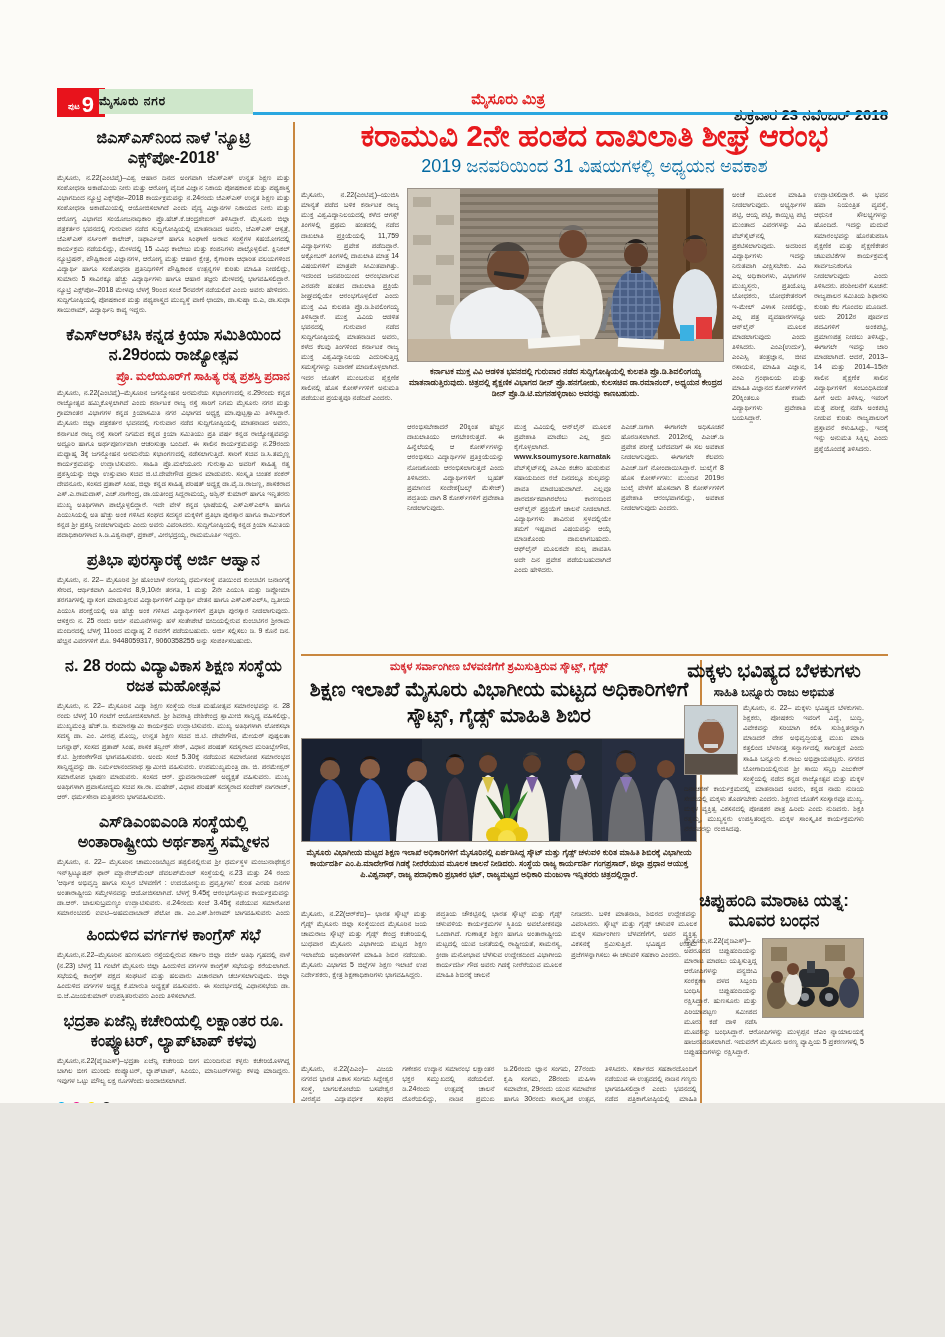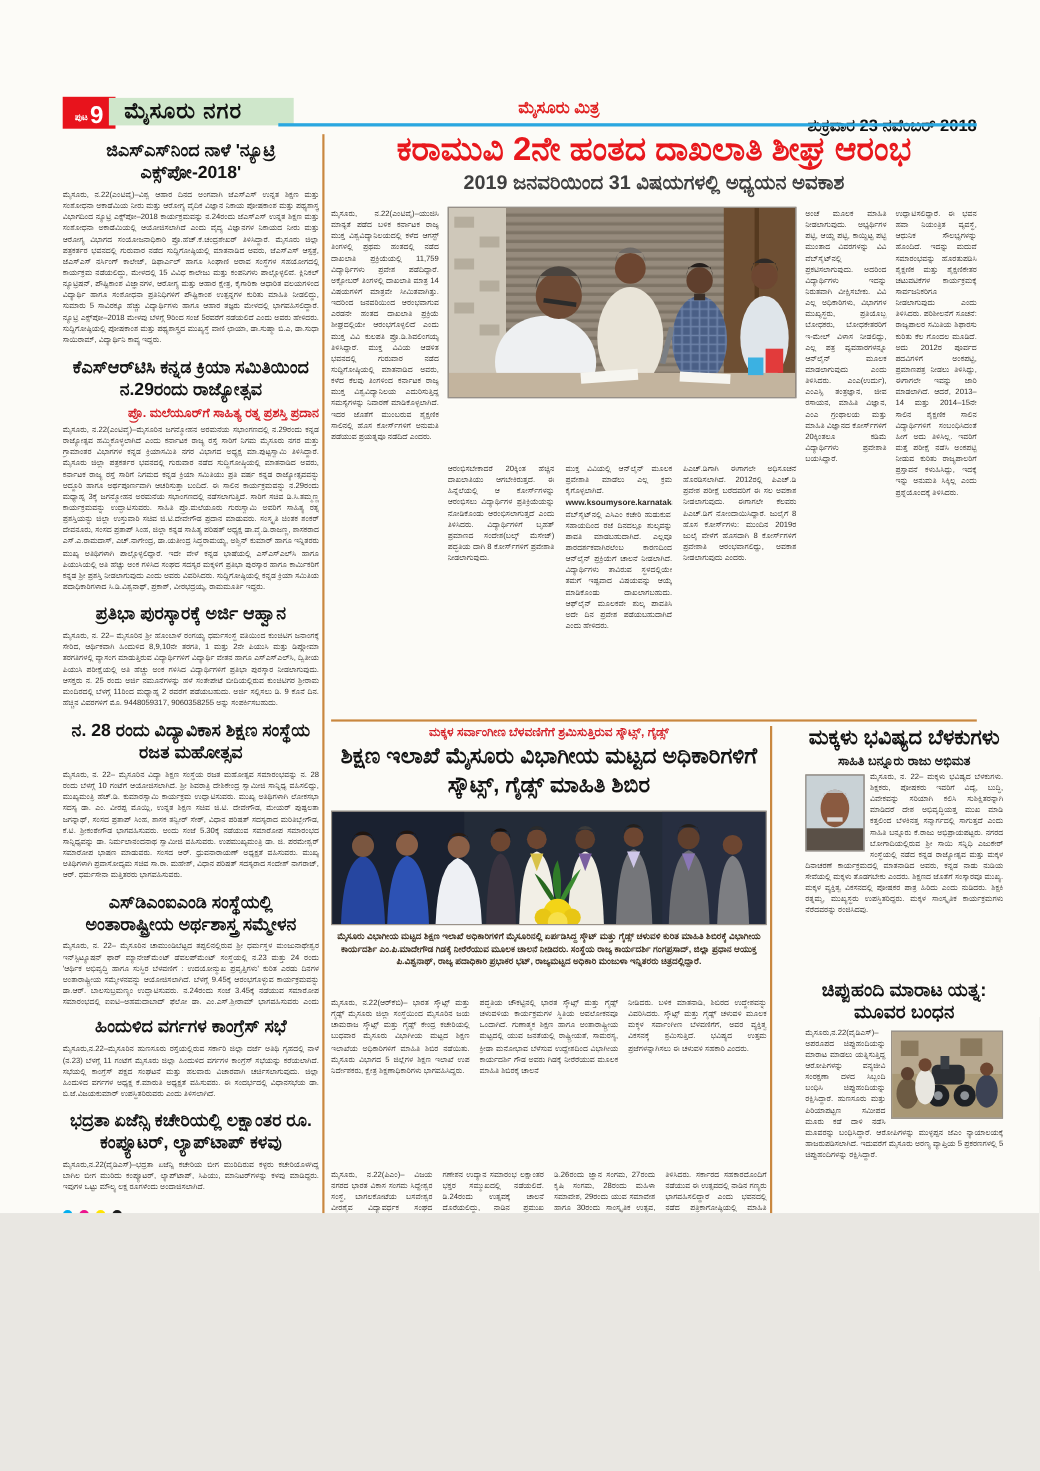--- a/index.html
+++ b/index.html
@@ -3,33 +3,33 @@
 <meta charset="utf-8">
 <style>
   html,body{margin:0;padding:0;background:#e9e7e2;}
   #paper{position:relative;width:945px;height:1103px;background:#fcfbf7;margin:0 auto;
          font-family:"Liberation Sans", sans-serif;color:#2b2b2b;overflow:hidden;}
   .abs{position:absolute;}
   
   .pagebox{background:#e8131c;color:#fff;display:flex;align-items:flex-end;justify-content:center;padding:1px 3px;}
   .pagebox .lbl{font-size:8px;font-weight:bold;margin-right:2px;margin-bottom:4px;}
   .pagebox .num{font-size:22px;font-weight:bold;line-height:22px;}
-  .sectionstrip{background:#cfe7cb;color:#111;font-weight:bold;font-size:20px;line-height:25px;padding-left:14px;letter-spacing:1px;}
+  .sectionstrip{background:#cfe7cb;color:#111;font-weight:bold;font-size:12px;line-height:25px;padding-left:0;letter-spacing:1px;}
   .masthead{color:#e02020;font-weight:bold;font-size:15px;text-align:right;}
   .dateline{color:#111;font-weight:bold;font-size:15px;text-align:right;}
   .bluerule{background:#2aa7e0;height:3px;}
   .vrule{background:#c9873f;width:2px;}
   .hrule{background:#c9873f;height:2px;}
   
   .body-txt{font-size:7px;line-height:1.45;text-align:justify;color:#2e2a26;overflow:hidden;}
   .body-txt::first-letter{}
   h3.lc-head{font-size:16px;line-height:1.25;font-weight:bold;color:#141414;text-align:center;margin:10px 2px 5px;}
   .red-sub{color:#d42027;font-weight:bold;font-size:11.5px;text-align:right;margin:0 0 5px;}
   .main-head{color:#e8191d;font-weight:bold;font-size:30px;line-height:1.05;text-align:center;}
-  .main-sub{color:#404040;font-weight:bold;font-size:18px;text-align:center;}
+  .main-sub{color:#0369a1;font-weight:normal;font-size:18px;text-align:center;}
   .photo-frame{border:1px solid #9a9289;box-sizing:border-box;background:#888;}
   .caption{font-size:8px;line-height:1.4;font-weight:bold;color:#3a2c1c;text-align:center;overflow:hidden;}
   .kicker{color:#d42027;font-weight:bold;font-size:11px;text-align:center;}
   .mid-head{color:#141414;font-weight:bold;font-size:20px;line-height:1.3;text-align:center;}
   .rc-head{color:#141414;font-weight:bold;font-size:19px;line-height:1.2;text-align:center;}
   .rc-sub{color:#141414;font-weight:bold;font-size:11.5px;text-align:center;margin-top:3px;}
   .sm-head{color:#141414;font-weight:bold;font-size:13.5px;text-align:center;}
   .fest-head{color:#141414;font-weight:bold;font-size:28px;text-align:center;letter-spacing:1px;}
   .dots span{display:inline-block;width:9px;height:9px;border-radius:50%;margin-right:6px;}
   .dot-c{background:#00aeef}.dot-m{background:#ec138c}.dot-y{background:#ffe400}.dot-k{background:#1a1a1a}
@@ -137,20 +137,21 @@
         <rect x="86" y="84" width="30" height="4" fill="#2b2b2b" transform="rotate(8 101 86)"></rect>
 
         <rect x="196" y="108" width="5" height="34" fill="#7b7f84" transform="rotate(14 198 125)"></rect>
         <rect x="0" y="150" width="315" height="22" fill="#c3b49e"></rect>
         <rect x="120" y="148" width="52" height="10" fill="#f6f5f0" transform="rotate(-4 146 153)"></rect>
         <rect x="210" y="150" width="46" height="9" fill="#f6f5f0" transform="rotate(3 233 154)"></rect>
         <rect x="288" y="128" width="16" height="22" fill="#e23b3b"></rect>
         <rect x="272" y="136" width="14" height="16" fill="#3bb1e2"></rect>
       </svg>
     </div>
+    <div class="abs caption" style="left:106px;top:246px;width:317px;height:52px;">ಕರ್ನಾಟಕ ಮುಕ್ತ ವಿವಿ ಆಡಳಿತ ಭವನದಲ್ಲಿ ಗುರುವಾರ ನಡೆದ ಸುದ್ದಿಗೋಷ್ಠಿಯಲ್ಲಿ ಕುಲಪತಿ ಪ್ರೊ.ಡಿ.ಶಿವಲಿಂಗಯ್ಯ ಮಾತನಾಡುತ್ತಿರುವುದು. ಚಿತ್ರದಲ್ಲಿ ಶೈಕ್ಷಣಿಕ ವಿಭಾಗದ ಡೀನ್ ಪ್ರೊ.ಹನಗೋಡು, ಕುಲಸಚಿವ ಡಾ.ರಮಾನಂದ್, ಅಧ್ಯಯನ ಕೇಂದ್ರದ ಡೀನ್ ಪ್ರೊ.ಡಿ.ಟಿ.ಮಗನಹಳ್ಳಿರಾಜು ಅವರನ್ನು ಕಾಣಬಹುದು.</div>
 
     <div class="abs body-txt" style="left:431px;top:70px;width:74px;height:458px;">ಅಂಚೆ ಮೂಲಕ ಮಾಹಿತಿ ನೀಡಲಾಗುವುದು. ಅಭ್ಯರ್ಥಿಗಳ ಪಟ್ಟಿ, ಆಯ್ದ ಪಟ್ಟಿ, ಕಾಯ್ದಿಟ್ಟ ಪಟ್ಟಿ ಮುಂತಾದ ವಿವರಗಳನ್ನು ವಿವಿ ವೆಬ್‌ಸೈಟ್‌ನಲ್ಲಿ ಪ್ರಕಟಿಸಲಾಗುವುದು. ಅದರಿಂದ ವಿದ್ಯಾರ್ಥಿಗಳು ಇದನ್ನು ನಿರುತವಾಗಿ ವೀಕ್ಷಿಸಬೇಕು. ವಿವಿ ಎಲ್ಲ ಅಧಿಕಾರಿಗಳು, ವಿಭಾಗಗಳ ಮುಖ್ಯಸ್ಥರು, ಪ್ರತಿಯೊಬ್ಬ ಬೋಧಕರು, ಬೋಧಕೇತರರಿಗೆ ಇ-ಮೇಲ್ ವಿಳಾಸ ನೀಡಲಿದ್ದು, ಎಲ್ಲ ಪತ್ರ ವ್ಯವಹಾರಗಳನ್ನೂ ಆನ್‌ಲೈನ್ ಮೂಲಕ ಮಾಡಲಾಗುವುದು ಎಂದು ತಿಳಿಸಿದರು. ಎಂಎ(ಉರ್ದು), ಎಂಎಸ್ಸಿ ತಂತ್ರಜ್ಞಾನ, ಜೀವ ರಸಾಯನ, ಮಾಹಿತಿ ವಿಜ್ಞಾನ, ಎಂಎ ಗ್ರಂಥಾಲಯ ಮತ್ತು ಮಾಹಿತಿ ವಿಜ್ಞಾನದ ಕೋರ್ಸ್‌ಗಳಿಗೆ 20ಕ್ಕಿಂತಲೂ ಕಡಿಮೆ ವಿದ್ಯಾರ್ಥಿಗಳು ಪ್ರವೇಶಾತಿ ಬಯಸಿದ್ದಾರೆ.</div>
     <div class="abs body-txt" style="left:513px;top:70px;width:74px;height:458px;">ಉದ್ಘಾಟಿಸಲಿದ್ದಾರೆ. ಈ ಭವನ ಹವಾ ನಿಯಂತ್ರಿತ ವ್ಯವಸ್ಥೆ, ಆಧುನಿಕ ಸೌಲಭ್ಯಗಳನ್ನು ಹೊಂದಿದೆ. ಇದನ್ನು ಮದುವೆ ಸಮಾರಂಭವನ್ನು ಹೊರತುಪಡಿಸಿ ಶೈಕ್ಷಣಿಕ ಮತ್ತು ಶೈಕ್ಷಣಿಕೇತರ ಚಟುವಟಿಕೆಗಳ ಕಾರ್ಯಕ್ರಮಕ್ಕೆ ಸಾರ್ವಜನಿಕರಿಗೂ ನೀಡಲಾಗುವುದು ಎಂದು ತಿಳಿಸಿದರು. ಪರಿಶೀಲನೆಗೆ ಸೂಚನೆ: ರಾಜ್ಯಪಾಲರ ಸಮಿತಿಯ ಶಿಫಾರಸು ಕುರಿತು ಕೆಲ ಗೊಂದಲ ಮೂಡಿದೆ. ಅದು 2012ರ ಪೂರ್ವದ ಪದವಿಗಳಿಗೆ ಅಂಕಪಟ್ಟಿ, ಪ್ರಮಾಣಪತ್ರ ನೀಡಲು ತಿಳಿಸಿದ್ದು, ಈಗಾಗಲೇ ಇವನ್ನು ಜಾರಿ ಮಾಡಲಾಗಿದೆ. ಆದರೆ, 2013–14 ಮತ್ತು 2014–15ನೇ ಸಾಲಿನ ಶೈಕ್ಷಣಿಕ ಸಾಲಿನ ವಿದ್ಯಾರ್ಥಿಗಳಿಗೆ ಸಂಬಂಧಿಸಿದಂತೆ ಹೀಗೆ ಅದು ತಿಳಿಸಿಲ್ಲ. ಇವರಿಗೆ ಮತ್ತೆ ಪರೀಕ್ಷೆ ನಡೆಸಿ ಅಂಕಪಟ್ಟಿ ನೀಡುವ ಕುರಿತು ರಾಜ್ಯಪಾಲರಿಗೆ ಪ್ರಸ್ತಾವನೆ ಕಳುಹಿಸಿದ್ದು, ಇದಕ್ಕೆ ಇನ್ನು ಅನುಮತಿ ಸಿಕ್ಕಿಲ್ಲ ಎಂದು ಪ್ರಶ್ನೆಯೊಂದಕ್ಕೆ ತಿಳಿಸಿದರು.</div>
 
     <div class="abs body-txt" style="left:106px;top:302px;width:97px;height:226px;">ಆರಂಭಿಸಬೇಕಾದರೆ 20ಕ್ಕಿಂತ ಹೆಚ್ಚಿನ ದಾಖಲಾತಿಯು ಆಗಬೇಕಿರುತ್ತದೆ. ಈ ಹಿನ್ನೆಲೆಯಲ್ಲಿ ಆ ಕೋರ್ಸ್‌ಗಳನ್ನು ಆರಂಭಿಸಲು ವಿದ್ಯಾರ್ಥಿಗಳ ಪ್ರತಿಕ್ರಿಯೆಯನ್ನು ನೋಡಿಕೊಂಡು ಆರಂಭಿಸಲಾಗುತ್ತದೆ ಎಂದು ತಿಳಿಸಿದರು. ವಿದ್ಯಾರ್ಥಿಗಳಿಗೆ ಬೃಹತ್ ಪ್ರಮಾಣದ ಸಂದೇಶ(ಬಲ್ಕ್ ಮೆಸೇಜ್) ಪದ್ಧತಿಯ ದಾಗಿ 8 ಕೋರ್ಸ್‌ಗಳಿಗೆ ಪ್ರವೇಶಾತಿ ನೀಡಲಾಗುವುದು.</div>
     <div class="abs body-txt" style="left:213px;top:302px;width:97px;height:226px;">
       <span>ಮುಕ್ತ ವಿವಿಯಲ್ಲಿ ಆನ್‌ಲೈನ್ ಮೂಲಕ ಪ್ರವೇಶಾತಿ ಮಾಡೆಲು ಎಲ್ಲ ಕ್ರಮ ಕೈಗೊಳ್ಳಲಾಗಿದೆ. </span><b style="font-size:7.5px;">www.ksoumysore.karnataka.gov.in</b><span> ವೆಬ್‌ಸೈಟ್‌ನಲ್ಲಿ ಎಸಿಎಂ ಕಚೇರಿ ಹುಡುಕುವ ಸಹಾಯದಿಂದ ರಜೆ ದಿನದಲ್ಲೂ ಶುಲ್ಕವನ್ನು ಪಾವತಿ ಮಾಡಬಹುದಾಗಿದೆ. ಎಲ್ಲವೂ ಪಾರದರ್ಶಕವಾಗಿರಲೆಂಬ ಕಾರಣದಿಂದ ಆನ್‌ಲೈನ್ ಪ್ರಕ್ರಿಯೆಗೆ ಚಾಲನೆ ನೀಡಲಾಗಿದೆ. ವಿದ್ಯಾರ್ಥಿಗಳು ತಾವಿರುವ ಸ್ಥಳದಲ್ಲಿಯೇ ತಮಗೆ ಇಷ್ಟವಾದ ವಿಷಯವನ್ನು ಆಯ್ಕೆ ಮಾಡಿಕೊಂಡು ದಾಖಲಾಗಬಹುದು. ಆಫ್‌ಲೈನ್ ಮೂಲಕವೇ ಶುಲ್ಕ ಪಾವತಿಸಿ ಅದೇ ದಿನ ಪ್ರವೇಶ ಪಡೆಯಬಹುದಾಗಿದೆ ಎಂದು ಹೇಳಿದರು.</span>
     </div>
     <div class="abs body-txt" style="left:320px;top:302px;width:103px;height:226px;">ಪಿಎಚ್.ಡಿಗಾಗಿ ಈಗಾಗಲೇ ಅಧಿಸೂಚನೆ ಹೊರಡಿಸಲಾಗಿದೆ. 2012ರಲ್ಲಿ ಪಿಎಚ್.ಡಿ ಪ್ರವೇಶ ಪರೀಕ್ಷೆ ಬರೆದವರಿಗೆ ಈ ಸಲ ಅವಕಾಶ ನೀಡಲಾಗುವುದು. ಈಗಾಗಲೇ ಕೆಲವರು ಪಿಎಚ್.ಡಿಗೆ ನೋಂದಾಯಿಸಿದ್ದಾರೆ. ಜುಲೈಗೆ 8 ಹೊಸ ಕೋರ್ಸ್‌ಗಳು: ಮುಂದಿನ 2019ರ ಜುಲೈ ವೇಳೆಗೆ ಹೊಸದಾಗಿ 8 ಕೋರ್ಸ್‌ಗಳಿಗೆ ಪ್ರವೇಶಾತಿ ಆರಂಭವಾಗಲಿದ್ದು, ಅವಕಾಶ ನೀಡಲಾಗುವುದು ಎಂದರು.</div>
   </div>
@@ -211,21 +212,21 @@
       </svg>
     </div>
     <div class="caption" style="margin-top:5px;height:56px;">ಮೈಸೂರು ವಿಭಾಗೀಯ ಮಟ್ಟದ ಶಿಕ್ಷಣ ಇಲಾಖೆ ಅಧಿಕಾರಿಗಳಿಗೆ ಮೈಸೂರಿನಲ್ಲಿ ಏರ್ಪಡಿಸಿದ್ದ ಸ್ಕೌಟ್ ಮತ್ತು ಗೈಡ್ಸ್ ಚಳುವಳಿ ಕುರಿತ ಮಾಹಿತಿ ಶಿಬಿರಕ್ಕೆ ವಿಭಾಗೀಯ ಕಾರ್ಯದರ್ಶಿ ಎಂ.ಪಿ.ಮಾದೇಗೌಡ ಗಿಡಕ್ಕೆ ನೀರೆರೆಯುವ ಮೂಲಕ ಚಾಲನೆ ನೀಡಿದರು. ಸಂಸ್ಥೆಯ ರಾಜ್ಯ ಕಾರ್ಯದರ್ಶಿ ಗಂಗಪ್ರಸಾದ್, ಜಿಲ್ಲಾ ಪ್ರಧಾನ ಆಯುಕ್ತ ಪಿ.ವಿಶ್ವನಾಥ್, ರಾಜ್ಯ ಪದಾಧಿಕಾರಿ ಪ್ರಭಾಕರ ಭಟ್, ರಾಜ್ಯಮಟ್ಟದ ಅಧಿಕಾರಿ ಮಂಜುಳಾ ಇನ್ನಿತರರು ಚಿತ್ರದಲ್ಲಿದ್ದಾರೆ.</div>
     <div style="display:flex;gap:9px;margin-top:6px;">
       <div class="body-txt" style="width:126px;height:128px;">ಮೈಸೂರು, ನ.22(ಆರ್‌ಕೆಬಿ)– ಭಾರತ ಸ್ಕೌಟ್ಸ್ ಮತ್ತು ಗೈಡ್ಸ್ ಮೈಸೂರು ಜಿಲ್ಲಾ ಸಂಸ್ಥೆಯಿಂದ ಮೈಸೂರಿನ ಜಯ ಚಾಮರಾಜ ಸ್ಕೌಟ್ಸ್ ಮತ್ತು ಗೈಡ್ಸ್ ಕೇಂದ್ರ ಕಚೇರಿಯಲ್ಲಿ ಬುಧವಾರ ಮೈಸೂರು ವಿಭಾಗೀಯ ಮಟ್ಟದ ಶಿಕ್ಷಣ ಇಲಾಖೆಯ ಅಧಿಕಾರಿಗಳಿಗೆ ಮಾಹಿತಿ ಶಿಬಿರ ನಡೆಯಿತು. ಮೈಸೂರು ವಿಭಾಗದ 5 ಜಿಲ್ಲೆಗಳ ಶಿಕ್ಷಣ ಇಲಾಖೆ ಉಪ ನಿರ್ದೇಶಕರು, ಕ್ಷೇತ್ರ ಶಿಕ್ಷಣಾಧಿಕಾರಿಗಳು ಭಾಗವಹಿಸಿದ್ದರು.</div>
       <div class="body-txt" style="width:126px;height:128px;">ಪದ್ಧತಿಯ ಚೌಕಟ್ಟಿನಲ್ಲಿ ಭಾರತ ಸ್ಕೌಟ್ಸ್ ಮತ್ತು ಗೈಡ್ಸ್ ಚಳುವಳಿಯ ಕಾರ್ಯಕ್ರಮಗಳ ಸ್ಥಿತಿಯ ಅವಲೋಕನವೂ ಒಂದಾಗಿದೆ. ಗುಣಾತ್ಮಕ ಶಿಕ್ಷಣ ಹಾಗೂ ಅಂತಾರಾಷ್ಟ್ರೀಯ ಮಟ್ಟದಲ್ಲಿ ಯುವ ಜನತೆಯಲ್ಲಿ ರಾಷ್ಟ್ರೀಯತೆ, ಸಾಮರಸ್ಯ, ಕ್ರೀಡಾ ಮನೋಭಾವ ಬೆಳೆಸುವ ಉದ್ದೇಶದಿಂದ ವಿಭಾಗೀಯ ಕಾರ್ಯದರ್ಶಿ ಗೌಡ ಅವರು ಗಿಡಕ್ಕೆ ನೀರೆರೆಯುವ ಮೂಲಕ ಮಾಹಿತಿ ಶಿಬಿರಕ್ಕೆ ಚಾಲನೆ</div>
       <div class="body-txt" style="width:126px;height:128px;">ನೀಡಿದರು. ಬಳಿಕ ಮಾತನಾಡಿ, ಶಿಬಿರದ ಉದ್ದೇಶವನ್ನು ವಿವರಿಸಿದರು. ಸ್ಕೌಟ್ಸ್ ಮತ್ತು ಗೈಡ್ಸ್ ಚಳುವಳಿ ಮೂಲಕ ಮಕ್ಕಳ ಸರ್ವಾಂಗೀಣ ಬೆಳವಣಿಗೆಗೆ, ಅವರ ವ್ಯಕ್ತಿತ್ವ ವಿಕಸನಕ್ಕೆ ಶ್ರಮಿಸುತ್ತಿದೆ. ಭವಿಷ್ಯದ ಉತ್ತಮ ಪ್ರಜೆಗಳನ್ನಾಗಿಸಲು ಈ ಚಳುವಳಿ ಸಹಕಾರಿ ಎಂದರು.</div>
     </div>
   </div>
 
-  <div class="abs" style="left:732px;top:660px;width:180px;">
+  <div class="abs" style="left:684px;top:660px;width:180px;">
     <div>
       <div class="rc-head">ಮಕ್ಕಳು ಭವಿಷ್ಯದ ಬೆಳಕುಗಳು</div>
       <div class="rc-sub">ಸಾಹಿತಿ ಬನ್ನೂರು ರಾಜು ಅಭಿಮತ</div>
       <div class="body-txt" style="height:172px;margin-top:4px;">
         <span class="floatL photo-frame" style="display:block;width:54px;height:70px;">
           <svg width="52" height="68" viewBox="0 0 52 68">
             <rect width="52" height="68" fill="#c9d2d6"></rect>
             <rect y="48" width="52" height="20" fill="#5a5047"></rect>
             <ellipse cx="26" cy="30" rx="13" ry="17" fill="#8a5a40"></ellipse>
             <path d="M13 26 a13 13 0 0 1 26 0 l-3 -10 -20 0 z" fill="#b9b9b9"></path>

